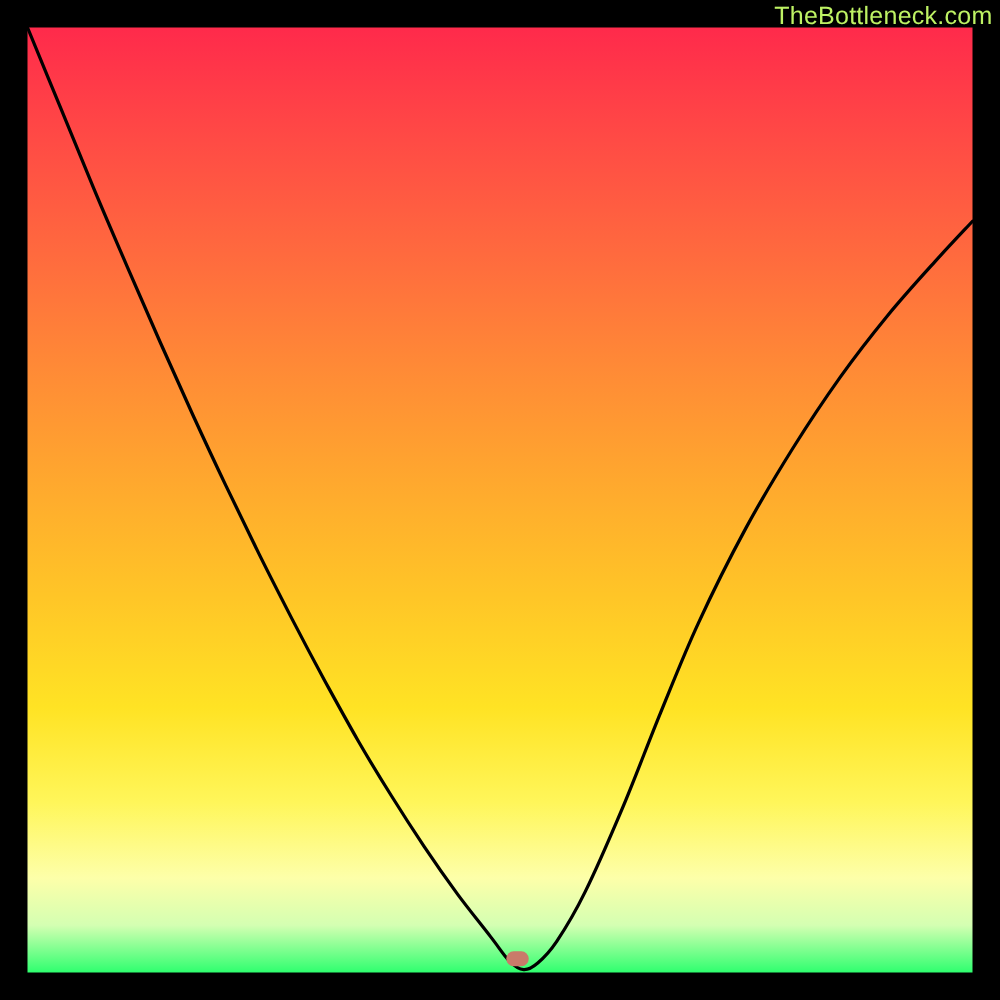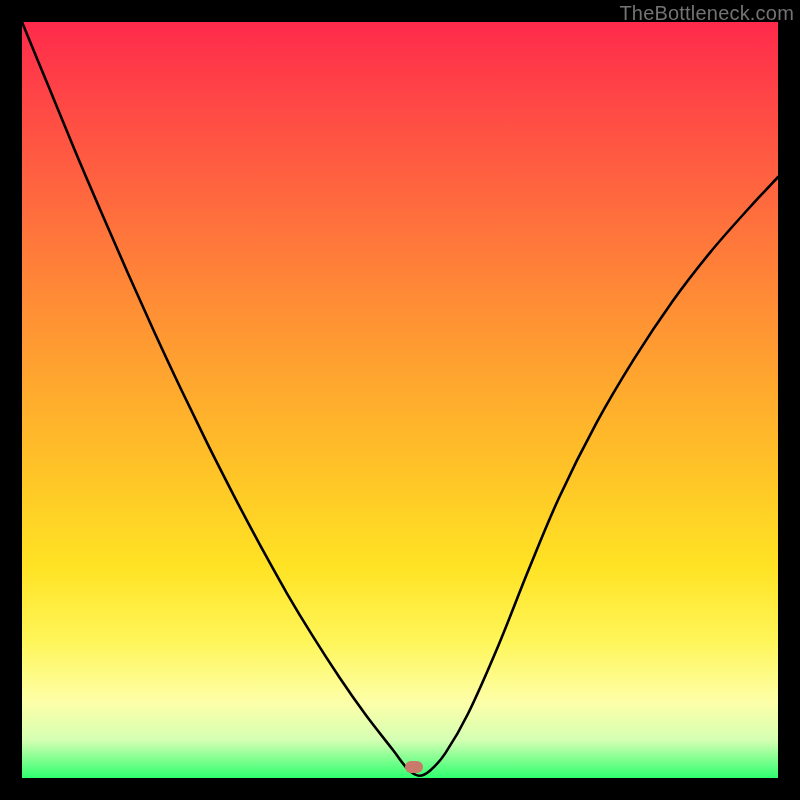--- a/index.html
+++ b/index.html
@@ -53,21 +53,21 @@
     width: 18px;
     height: 12px;
     border-radius: 6px;
     background: #c97a6a;
     transform: translate(-50%, -50%);
   }
   .watermark {
     position: absolute;
     top: 2px;
     right: 6px;
-    color: #737373;
+    color: #bef264;
     font-size: 20px;
     font-weight: 500;
     letter-spacing: 0.2px;
     user-select: none;
   }
 </style>
 </head>
 <body>
 
 <div class="frame">

